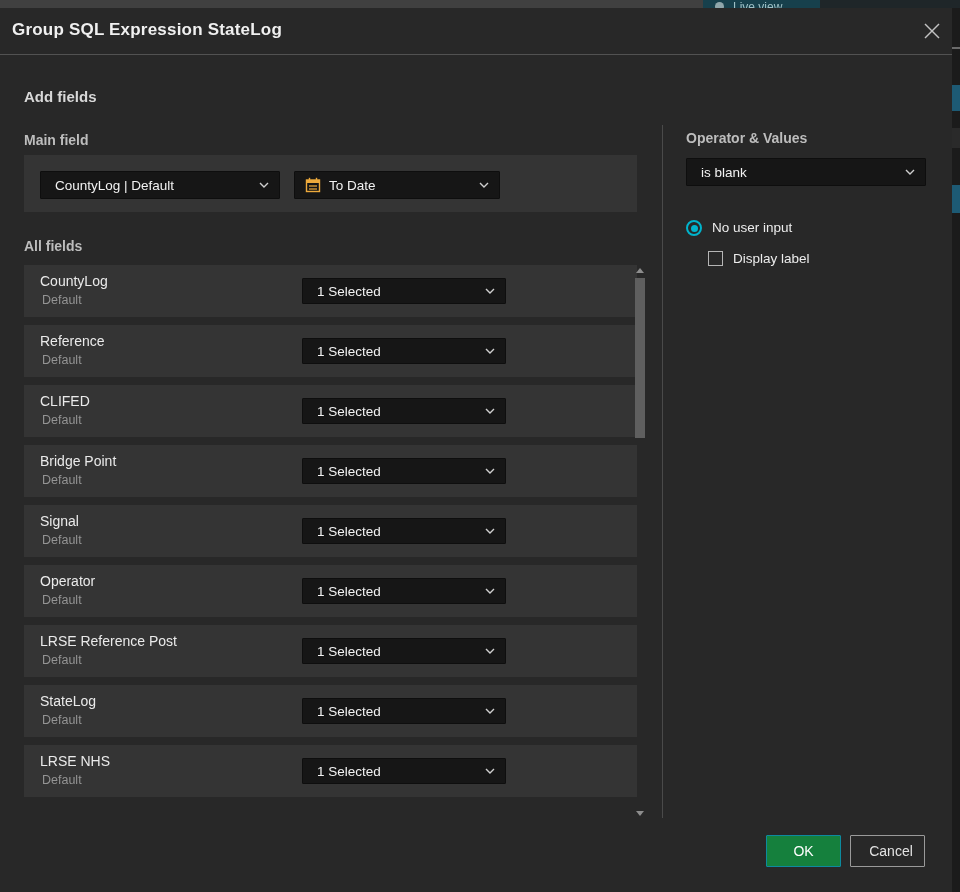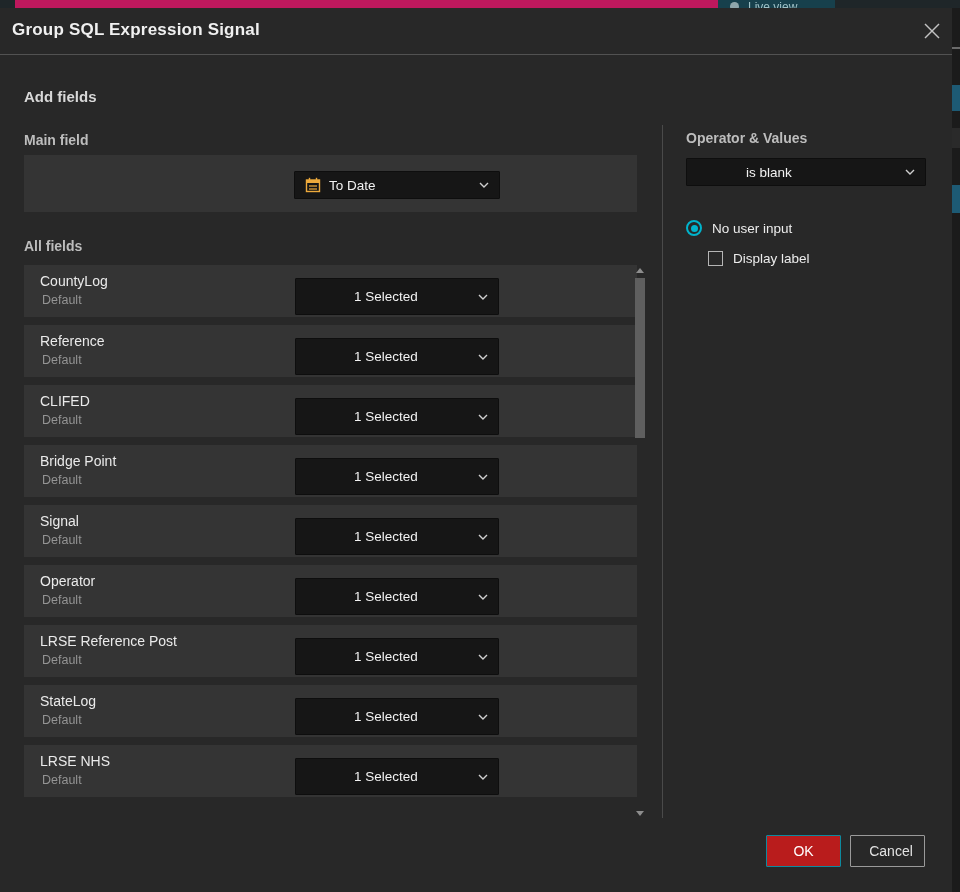--- a/index.html
+++ b/index.html
@@ -6,22 +6,22 @@
   html, body {
     width: 960px; height: 892px;
     background: #1f2629;
     font-family: "Liberation Sans", sans-serif;
     overflow: hidden;
     position: relative;
   }
 
   
   .top-strip {
-    position: absolute; left: 15px; top: 0; width: 820px; height: 8px;
-    background: #be185d; overflow: hidden;
+    position: absolute; left: 0; top: 0; width: 820px; height: 8px;
+    background: #404040; overflow: hidden;
   }
   .live-view-pill {
     position: absolute; left: 703px; top: 0; width: 128px; height: 8px;
     background: #17404c; overflow: hidden;
   }
   .live-view-dot {
     position: absolute; left: 12px; top: 2px; width: 9px; height: 9px;
     border-radius: 50%; background: #8fa6ab;
   }
   .live-view-text {
@@ -98,21 +98,21 @@
     background: #343434;
   }
   .field-row .fname {
     position: absolute; left: 16px; top: 8px;
     font-size: 14px; color: #eaeaea;
   }
   .field-row .fsub {
     position: absolute; left: 18px; top: 28px;
     font-size: 12.5px; color: #949494;
   }
-  .field-row .dd { left: 271px; top: 13px; width: 204px; height: 37px; padding-left: 44px; }
+  .field-row .dd { left: 278px; top: 13px; width: 204px; height: 26px; }
 
   
   .scrollbar {
     position: absolute; left: 633px; top: 254px; width: 14px; height: 556px;
   }
   .sb-arrow { position: absolute; left: 3px; width: 0; height: 0; border-left: 4px solid transparent; border-right: 4px solid transparent; }
   .sb-up { top: 6px; border-bottom: 5px solid #8d8d8d; }
   .sb-down { bottom: 2px; border-top: 5px solid #8d8d8d; }
   .sb-thumb {
     position: absolute; left: 2px; top: 16px; width: 10px; height: 160px;
@@ -120,44 +120,44 @@
   }
 
   
   .v-divider {
     position: absolute; left: 662px; top: 117px; width: 1px; height: 693px;
     background: #4a4a4a;
   }
 
   
   .op-label { left: 686px; top: 122px; }
-  .dd-op { left: 686px; top: 150px; width: 240px; padding-left: 45px; }
-
-  .radio-row { position: absolute; left: 686px; top: 212px; display: flex; align-items: center; cursor: pointer; }
+  .dd-op { left: 686px; top: 150px; width: 240px; }
+
+  .radio-row { position: absolute; left: 686px; top: 212px; display: flex; align-items: flex-start; cursor: pointer; }
   .radio-outer {
     width: 16px; height: 16px; border-radius: 50%;
     border: 2px solid #00b4cc; background: transparent;
     display: flex; align-items: center; justify-content: center;
   }
   .radio-inner { width: 7px; height: 7px; border-radius: 50%; background: #00b4cc; }
   .radio-row .lbl, .check-row .lbl { font-size: 13.5px; color: #ececec; margin-left: 10px; }
 
   .check-row { position: absolute; left: 708px; top: 243px; display: flex; align-items: flex-start; cursor: pointer; }
   .checkbox {
     width: 15px; height: 15px; border: 1px solid #b5b5b5; background: transparent;
   }
 
   
   .btn {
     position: absolute; top: 827px; width: 75px; height: 32px;
     font-size: 14px; font-family: "Liberation Sans", sans-serif;
     display: flex; align-items: center; justify-content: center;
     cursor: pointer; border-radius: 1px;
   }
-  .btn-ok { left: 766px; background: #b91c1c; color: #ffffff; border: 1px solid #0d8a9f; }
+  .btn-ok { left: 766px; background: #15803d; color: #ffffff; border: 1px solid #0d8a9f; }
   .btn-cancel { left: 850px; background: transparent; color: #e2e2e2; border: 1px solid #9a9a9a; padding-left: 7px; }
 </style>
 </head>
 <body>
 
 <div class="top-strip">
   <div class="live-view-pill">
     <span class="live-view-dot"></span>
     <span class="live-view-text">Live view</span>
   </div>
@@ -178,33 +178,41 @@
 <div class="right-strip">
   <div class="sep"></div>
   <div class="blk3"></div>
   <div class="blk1"></div>
   <div class="blk2"></div>
 </div>
 
 <div class="dialog">
 
   <div class="titlebar">
-    <span class="dialog-title">Group SQL Expression Signal</span>
+    <span class="dialog-title">Group SQL Expression StateLog</span>
     <button class="close-btn">
       <svg width="20" height="20" viewBox="0 0 20 20">
         <line x1="3" y1="3" x2="17" y2="17" stroke="#c2c2c2" stroke-width="1.4"></line>
         <line x1="17" y1="3" x2="3" y2="17" stroke="#c2c2c2" stroke-width="1.4"></line>
       </svg>
     </button>
   </div>
 
   <div class="section-title">Add fields</div>
 
   <div class="sub-label mainfield-label">Main field</div>
   <div class="mainfield-box">
+    <div class="dd dd1">
+      <span class="dd-text">CountyLog | Default</span>
+      <span class="chev">
+        <svg width="10" height="6" viewBox="0 0 10 6">
+            <polyline points="1,1 5,5 9,1" fill="none" stroke="#cfcfcf" stroke-width="1.4"></polyline>
+          </svg>
+      </span>
+    </div>
     <div class="dd dd2">
       <span class="cal">
         <svg width="16" height="16" viewBox="0 0 16 16">
           <rect x="1.5" y="3" width="13" height="11.5" fill="none" stroke="#edaa3c" stroke-width="1.4"></rect>
           <rect x="1.5" y="3" width="13" height="3" fill="#edaa3c"></rect>
           <line x1="4.5" y1="0.8" x2="4.5" y2="4" stroke="#edaa3c" stroke-width="1.4"></line>
           <line x1="11.5" y1="0.8" x2="11.5" y2="4" stroke="#edaa3c" stroke-width="1.4"></line>
           <line x1="4" y1="9" x2="12" y2="9" stroke="#edaa3c" stroke-width="1.2"></line>
           <line x1="4" y1="12" x2="12" y2="12" stroke="#edaa3c" stroke-width="1.2"></line>
         </svg>

